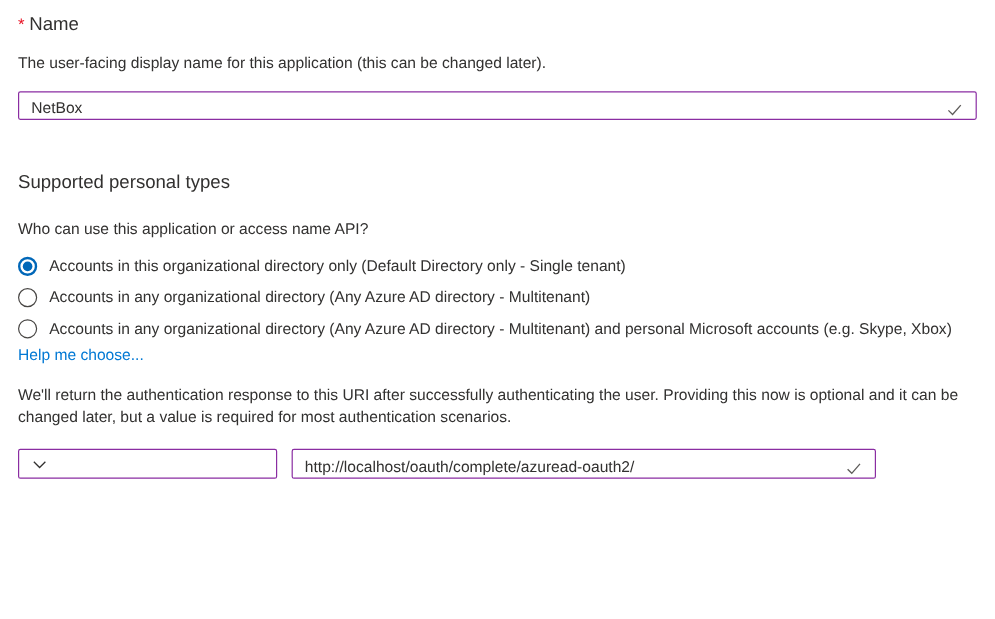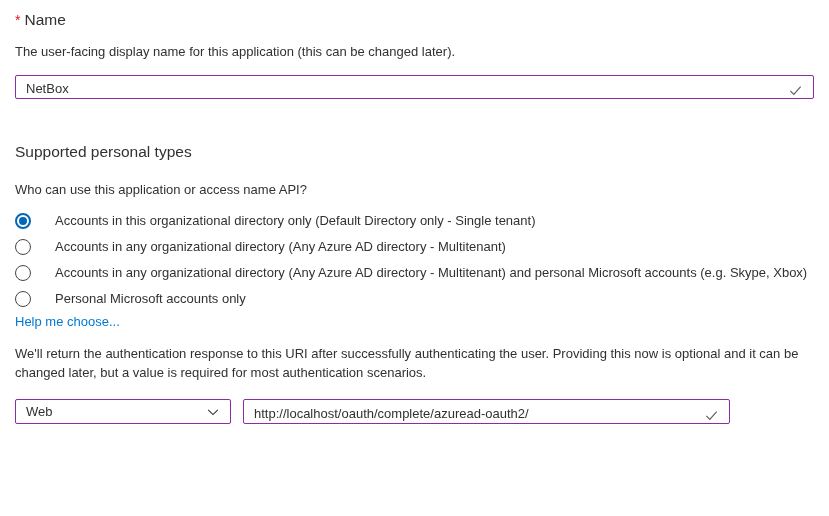--- a/index.html
+++ b/index.html
@@ -48,21 +48,21 @@
     font-size:13px;color:var(--text);
     flex:1 1 auto;min-width:0;height:20px;padding:0;
   }
   .check-icon{flex:0 0 auto;display:flex;align-items:center;}
 
   
   .sat-title{margin-top:43px;}
   .sat-question{margin-top:19px;margin-bottom:10px;font-size:13px;}
   .radio-row{
     display:flex;align-items:center;
-    height:26px;gap:24px;
+    height:26px;gap:10px;
     cursor:pointer;
   }
   .radio-circle{
     width:16px;height:16px;border-radius:50%;
     border:1px solid #484644;
     background:#fff;
     flex:0 0 auto;
     display:flex;align-items:center;justify-content:center;
   }
   .radio-row.selected .radio-circle{
@@ -133,38 +133,31 @@
           <span class="radio-dot"></span>
         </span>
       <span class="radio-label">Accounts in any organizational directory (Any Azure AD directory - Multitenant)</span>
     </div>
       <div class="radio-row">
       <span class="radio-circle">
           <span class="radio-dot"></span>
         </span>
       <span class="radio-label">Accounts in any organizational directory (Any Azure AD directory - Multitenant) and personal Microsoft accounts (e.g. Skype, Xbox)</span>
     </div>
-      <div class="radio-row">
-      <span class="radio-circle">
-          <span class="radio-dot"></span>
-        </span>
-      <span class="radio-label">Personal Microsoft accounts only</span>
-    </div>
     </div>
 
   
 
   <a class="help-link" href="#">Help me choose...</a>
 
   
   <p class="desc ruri-desc">We'll return the authentication response to this URI after successfully authenticating the user. Providing this now is optional and it can be changed later, but a value is required for most authentication scenarios.</p>
 
   <div class="ruri-row">
     <div class="platform-select">
-      <span class="select-value">Web</span>
       <span class="check-icon">
         <svg width="14" height="14" viewBox="0 0 16 16">
           <path d="M2.5 5.5 L8 11 L13.5 5.5" stroke="#323130" stroke-width="1.2" fill="none"></path>
         </svg>
       </span>
     </div>
     <div class="input-wrap uri-input-wrap">
       <input type="text" aria-label="Redirect URI" value="http://localhost/oauth/complete/azuread-oauth2/" style="">
       <span class="check-icon">
         <svg width="15" height="15" viewBox="0 0 16 16">

